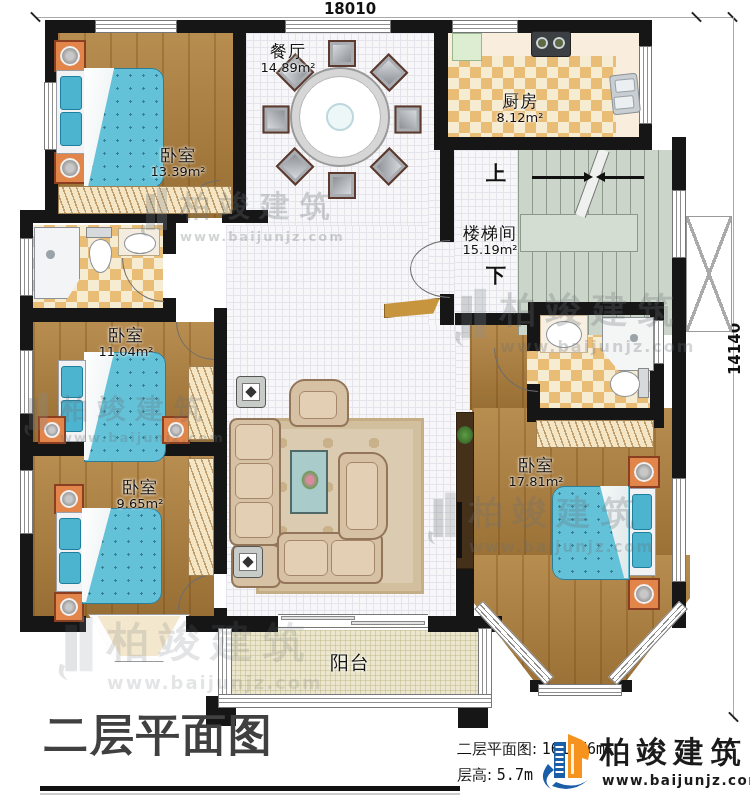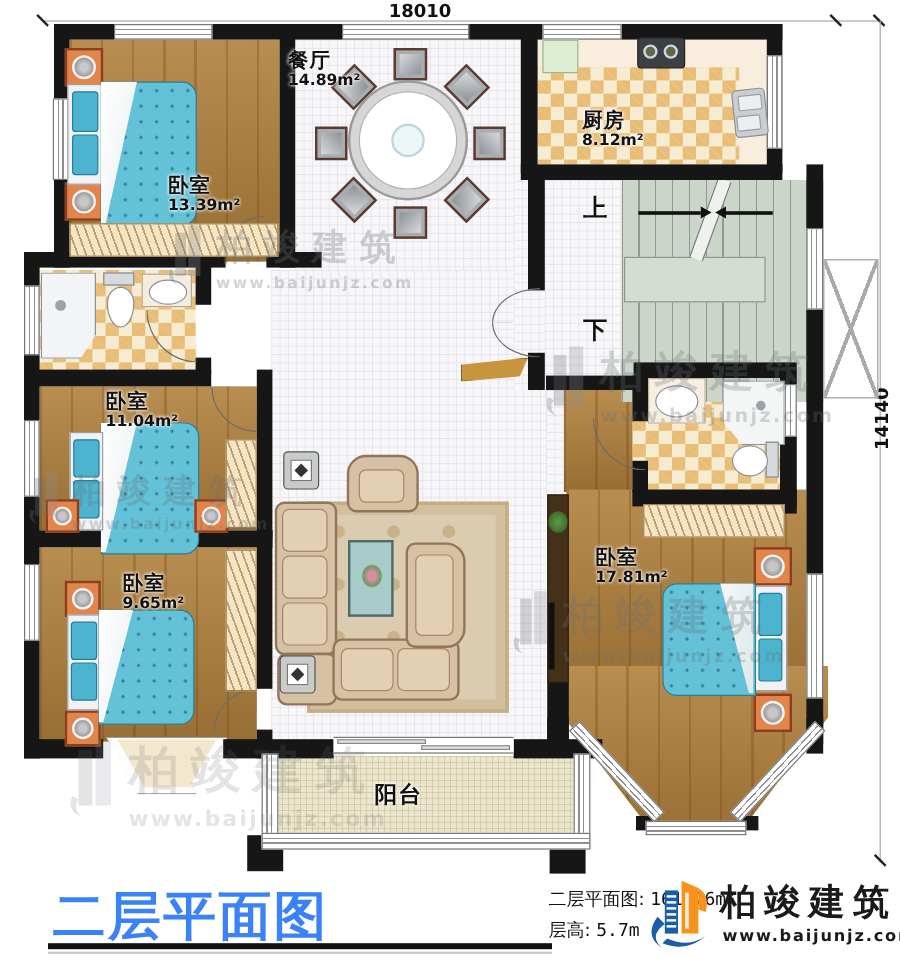--- a/index.html
+++ b/index.html
@@ -23,21 +23,21 @@
   .bfloor{background-color:#ebe6cd;background-image:
      linear-gradient(rgba(190,180,130,.45) 1px,transparent 1px),
      linear-gradient(90deg,rgba(190,180,130,.45) 1px,transparent 1px);background-size:5px 5px;}
   .cream{background:#f9eedd;}
   .win{position:absolute;background:#fff;border:1px solid #777;box-sizing:border-box;}
   .win-h{background-image:linear-gradient(to bottom,transparent 3px,#8e8e8e 3px,#8e8e8e 4px,transparent 4px,transparent 7px,#8e8e8e 7px,#8e8e8e 8px,transparent 8px);}
   .win-v{background-image:linear-gradient(to right,transparent 3px,#8e8e8e 3px,#8e8e8e 4px,transparent 4px,transparent 7px,#8e8e8e 7px,#8e8e8e 8px,transparent 8px);}
   .ward{background-color:#f4e6c4;border:1px solid #a08050;background-image:
      repeating-linear-gradient(70deg,transparent 0 5px,rgba(150,100,40,.55) 5px 6.5px);}
   .door{position:absolute;box-sizing:border-box;border:0 solid #6d6d6d;}
-  .rlabel{position:absolute;color:#111;font-weight:bold;
+  .rlabel{position:absolute;text-align:center;color:#111;font-weight:normal;
      text-shadow:0 0 3px #fff,0 0 3px #fff;line-height:1.12;}
   .rname{font-size:17px;letter-spacing:1px;}
   .rarea{font-size:13px;}
   .blanket{position:absolute;background-color:#64c2d8;border:1px solid #2d7d99;
      background-image:radial-gradient(rgba(16,70,92,.55) 1.2px,transparent 1.4px);background-size:13px 13px;}
   .sheet{position:absolute;background:linear-gradient(100deg,#ffffff,#dfe8ea);}
   .hb{position:absolute;background:#f2f2f4;border:1px solid #9aa0a6;}
   .pillow{position:absolute;background:#4db4cf;border:1px solid #1f7f9e;border-radius:3px;}
   .nstand{position:absolute;background:#e2854b;border:2px solid #8a4020;}
   .nstand i{position:absolute;left:4px;top:4px;right:4px;bottom:4px;border:2px solid #f2f2f2;border-radius:50%;display:block;background:radial-gradient(#c8c8c8 30%,#9a9a9a 70%);}
@@ -364,39 +364,43 @@
       <div class="rarea">14.89m²</div>
     </div>
   <div class="rlabel" style="left:485px;top:92px;width:70px;">
     <div class="rname">厨房</div>
       <div class="rarea">8.12m²</div>
     </div>
   <div class="rlabel" style="left:140px;top:146px;width:76px;">
     <div class="rname">卧室</div>
       <div class="rarea">13.39m²</div>
     </div>
+  <div class="rlabel" style="left:452px;top:224px;width:76px;">
+    <div class="rname">楼梯间</div>
+      <div class="rarea">15.19m²</div>
+    </div>
   <div class="rlabel" style="left:88px;top:326px;width:76px;">
     <div class="rname">卧室</div>
       <div class="rarea">11.04m²</div>
     </div>
   <div class="rlabel" style="left:102px;top:478px;width:76px;">
     <div class="rname">卧室</div>
       <div class="rarea">9.65m²</div>
     </div>
   <div class="rlabel" style="left:496px;top:456px;width:80px;">
     <div class="rname">卧室</div>
       <div class="rarea">17.81m²</div>
     </div>
   <div class="rlabel" style="left:312px;top:652px;width:76px;">
     <div class="rname" style="font-size:19px;">阳台</div>
     </div>
 
   <div class="abs" style="left:40px;top:786px;width:420px;height:5px;background:#111;"></div>
   <div class="abs" style="left:40px;top:793px;width:420px;height:2px;background:#ccc;"></div>
-  <div class="abs" style="left:44px;top:734px;font-size:44px;font-weight:bold;color:#3b82f6;letter-spacing:2px;">二层平面图</div>
+  <div class="abs" style="left:44px;top:706px;font-size:44px;font-weight:bold;color:#404040;letter-spacing:2px;">二层平面图</div>
   <div class="abs tb-label" style="left:457px;top:740px;">
     <span>二层平面图:</span>
     <span style="font-family:'DejaVu Sans Mono',monospace;">161.76m²</span>
   </div>
   <div class="abs tb-label" style="left:457px;top:766px;">
     <span>层高:</span>
     <span style="font-family:'DejaVu Sans Mono',monospace;">5.7m</span>
   </div>
   <div class="abs" style="left:538px;top:728px;width:212px;height:68px;">
     <svg width="58" height="62" viewBox="0 0 58 62" style="position:absolute;left:0;top:2px;">

